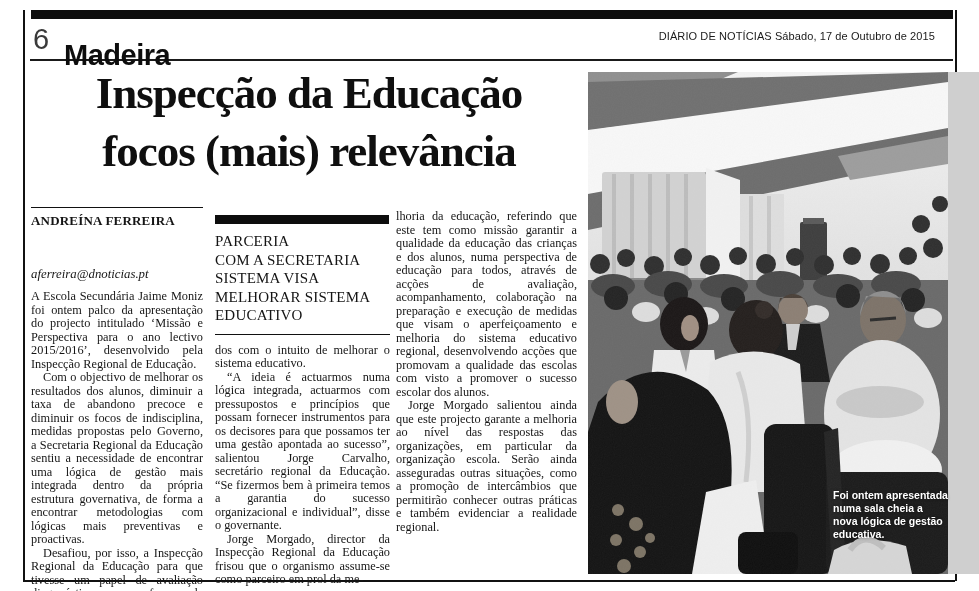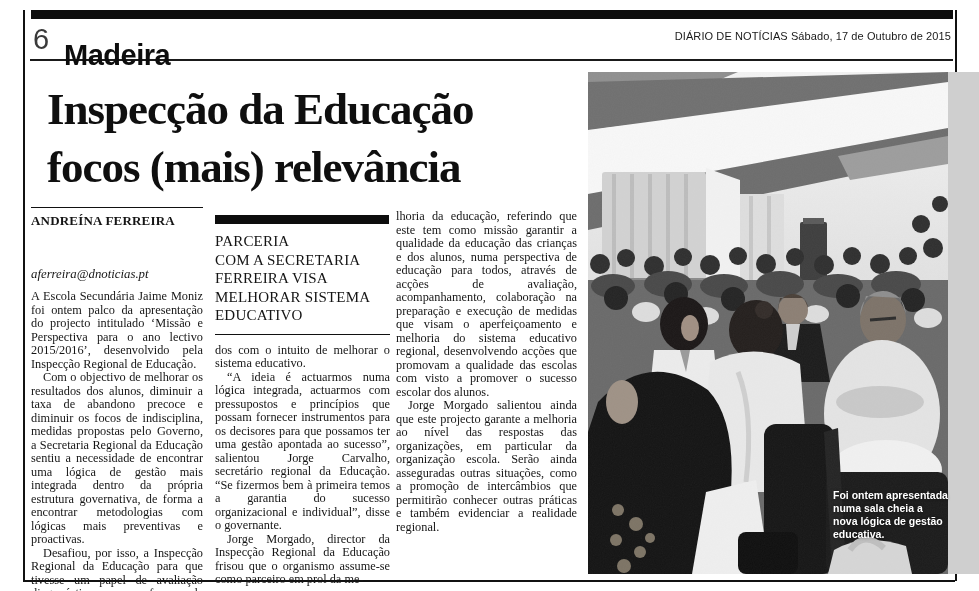--- a/index.html
+++ b/index.html
@@ -15,21 +15,21 @@
   #topbar{position:absolute;left:31px;top:10px;width:922px;height:9px;background:#0d0d0d;}
   #pagenum{
     position:absolute;left:33px;top:23px;font-family:"Liberation Sans",sans-serif;
     font-size:29px;font-weight:400;color:#3a3a3a;letter-spacing:0;
   }
   #section-title{
     position:absolute;left:64px;top:39px;font-family:"Liberation Sans",sans-serif;
     font-size:29px;font-weight:700;color:#0d0d0d;letter-spacing:-0.5px;
   }
   #masthead{
-    position:absolute;right:28px;top:30px;font-family:"Liberation Sans",sans-serif;
+    position:absolute;right:44px;top:30px;font-family:"Liberation Sans",sans-serif;
     font-size:11px;color:#1a1a1a;letter-spacing:0.1px;
   }
   
   #headline{
     position:absolute;left:31px;top:64px;width:556px;
     font-size:45px;line-height:58px;font-weight:700;color:#0f0f0f;letter-spacing:-1px;
   }
   #headline span{display:block;}
   
   .col{position:absolute;font-size:12.3px;line-height:13.5px;color:#151515;}
@@ -65,42 +65,42 @@
   <div class="vrule" style="left:23px;top:10px;height:571px;"></div>
   <div class="vrule" style="left:955px;top:10px;height:571px;"></div>
   <div id="topbar"></div>
   <div class="thinrule" style="left:30px;top:59px;width:923px;"></div>
   <div class="hrule" style="left:23px;top:580px;width:932px;"></div>
 
   <div id="pagenum">6</div>
   <div id="section-title">Madeira</div>
   <div id="masthead">DIÁRIO DE NOTÍCIAS Sábado, 17 de Outubro de 2015</div>
 
-  <h1 id="headline" style="margin:16px;">
+  <h1 id="headline" style="margin:0;text-align:center;">
     <span>Inspecção da Educação</span>
     <span>focos (mais) relevância</span>
   </h1>
 
   <div id="col1" class="col">
     <div class="byline-rule"></div>
     <div class="author">ANDREÍNA FERREIRA</div>
     <div class="author-email">aferreira@dnoticias.pt</div>
     <div class="body">
       <p class="para">A Escola Secundária Jaime Moniz foi ontem palco da apresentação do projecto intitulado ‘Missão e Perspectiva para o ano lectivo 2015/2016’, desenvolvido pela Inspecção Regional de Educação.</p>
       <p class="para">Com o objectivo de melhorar os resultados dos alunos, diminuir a taxa de abandono precoce e diminuir os focos de indisciplina, medidas propostas pelo Governo, a Secretaria Regional da Educação sentiu a necessidade de encontrar uma lógica de gestão mais integrada dentro da própria estrutura governativa, de forma a encontrar metodologias com lógicas mais preventivas e proactivas.</p>
       <p class="para">Desafiou, por isso, a Inspecção Regional da Educação para que tivesse um papel de avaliação diagonóstica, como forma de encontrar dados que possam ser posteriormente analisados e trabalha-</p>
     </div>
   </div>
 
   <div id="col2" class="col">
     <div id="subhead-bar"></div>
     <div id="subhead">
       <span>PARCERIA</span>
       <span>COM A SECRETARIA</span>
-      <span>FERREIRA VISA</span>
+      <span>SISTEMA VISA</span>
       <span>MELHORAR SISTEMA</span>
       <span>EDUCATIVO</span>
     </div>
     <div id="subhead-rule"></div>
     <div class="body">
       <p class="para">dos com o intuito de melhorar o sistema educativo.</p>
       <p class="para">“A ideia é actuarmos numa lógica integrada, actuarmos com pressupostos e princípios que possam fornecer instrumentos para os decisores para que possamos ter uma gestão apontada ao sucesso”, salientou Jorge Carvalho, secretário regional da Educação. “Se fizermos bem à primeira temos a garantia do sucesso organizacional e individual”, disse o governante.</p>
       <p class="para">Jorge Morgado, director da Inspecção Regional da Educação frisou que o organismo assume-se como parceiro em prol da me-</p>
     </div>
   </div>

